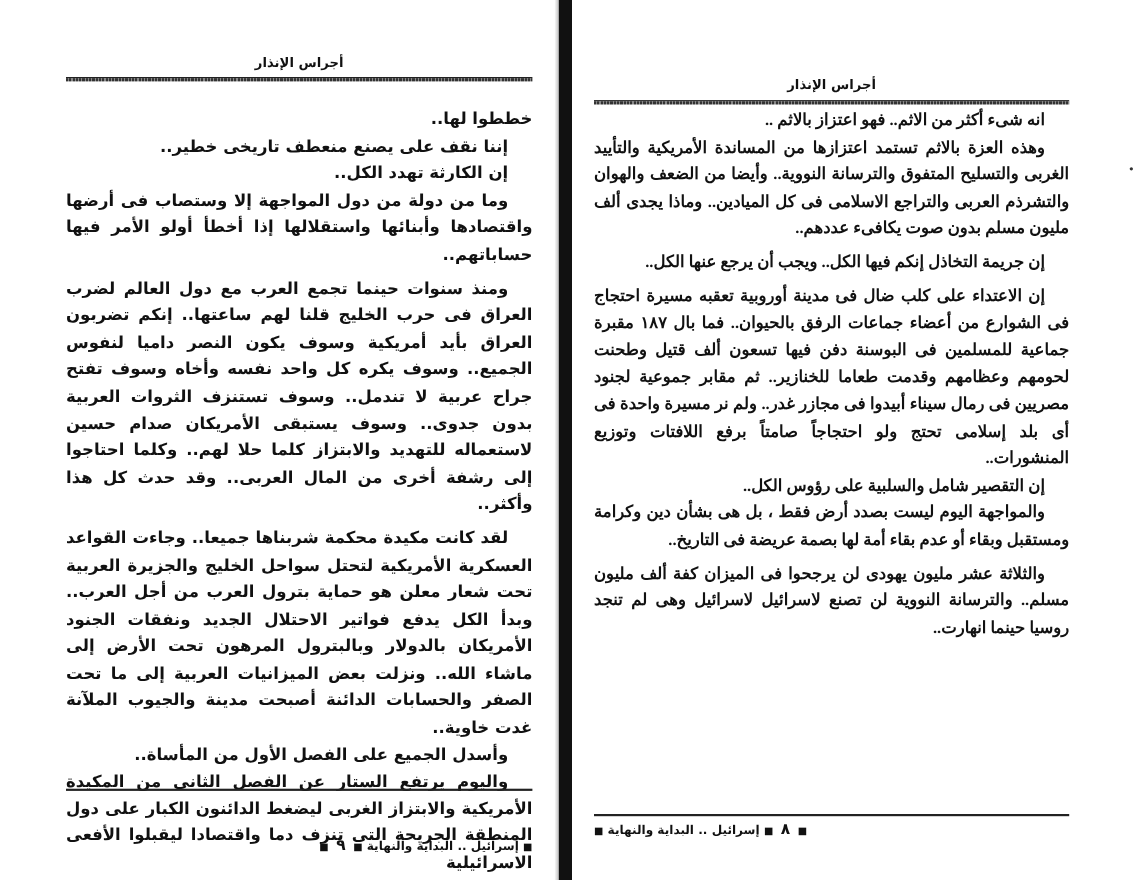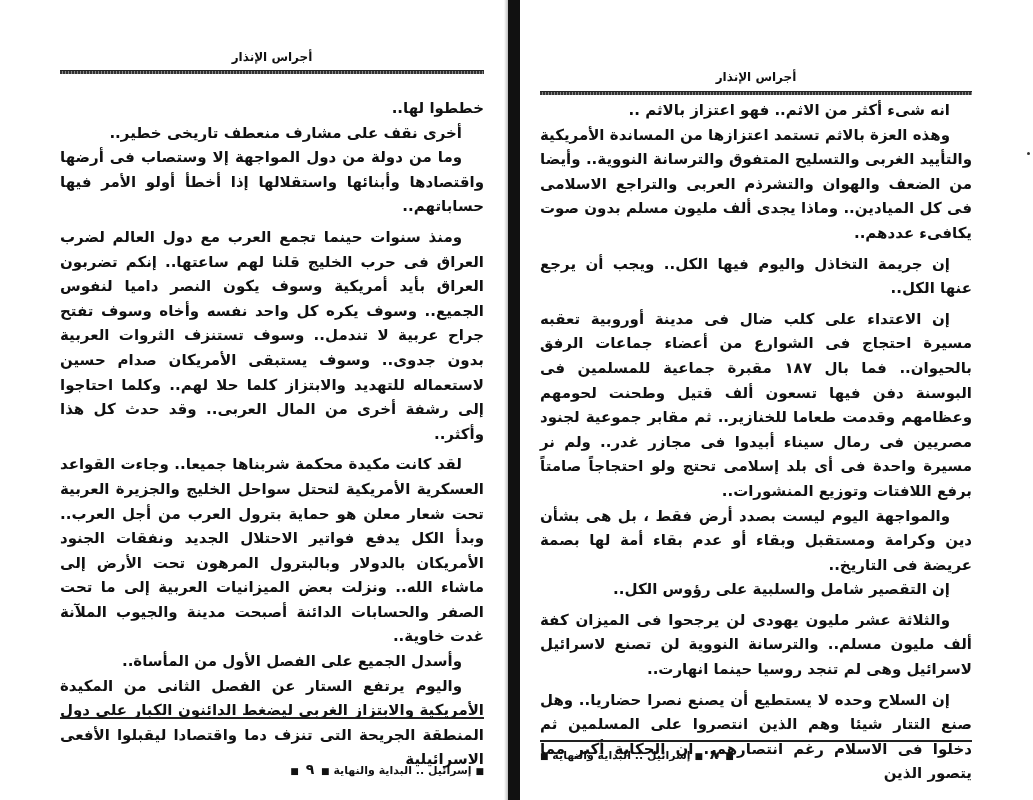--- a/index.html
+++ b/index.html
@@ -30,21 +30,21 @@
       border-top: 1px solid #222;
     }
     .page.left .head-rule { top: 70px; }
     .page.right .head-rule { top: 91px; }
     .body-text {
       position: absolute; left: 0; right: 0;
       font-size: 15px; line-height: 24.6px; font-weight: bold; text-align: justify;
       text-align-last: right;
     }
     .page.left .body-text { top: 64px; margin-top: 32px; }
-    .page.right .body-text { top: 98px; }
+    .page.right .body-text { top: 98px; font-family: Liberation Serif, serif; }
     .body-text p { margin: 0; }
     .body-text p.indent { text-indent: 22px; }
     .body-text p.gap { margin-top: 6px; }
     .foot-rule {
       position: absolute; left: 0; right: 0; height: 2px; background: #222;
     }
     .page.left .foot-rule { top: 717px; }
     .page.right .foot-rule { top: 740px; }
     .footer {
       position: absolute; right: 0; font-size: 11px; font-weight: bold; white-space: nowrap;
@@ -56,21 +56,22 @@
     .speck { position: absolute; width: 3px; height: 3px; background: #333; border-radius: 50%; }
   </style>
 </head>
 <body>
 
 <div class="page left">
   <div class="running-head">أجراس الإنذار</div>
   <div class="head-rule"></div>
   <div class="body-text">
     <p>خططوا لها..</p>
-    <p class="indent">أخرى نقف على مشارف منعطف تاريخى خطير..</p>
+    <p class="indent">إننا نقف على يصنع منعطف تاريخى خطير..</p>
+    <p class="indent">إن الكارثة تهدد الكل..</p>
     <p class="indent">وما من دولة من دول المواجهة إلا وستصاب فى أرضها واقتصادها وأبنائها واستقلالها إذا أخطأ أولو الأمر فيها حساباتهم..</p>
     <p class="indent gap">ومنذ سنوات حينما تجمع العرب مع دول العالم لضرب العراق فى حرب الخليج قلنا لهم ساعتها.. إنكم تضربون العراق بأيد أمريكية وسوف يكون النصر داميا لنفوس الجميع.. وسوف يكره كل واحد نفسه وأخاه وسوف تفتح جراح عربية لا تندمل.. وسوف تستنزف الثروات العربية بدون جدوى.. وسوف يستبقى الأمريكان صدام حسين لاستعماله للتهديد والابتزاز كلما حلا لهم.. وكلما احتاجوا إلى رشفة أخرى من المال العربى.. وقد حدث كل هذا وأكثر..</p>
     <p class="indent gap">لقد كانت مكيدة محكمة شربناها جميعا.. وجاءت القواعد العسكرية الأمريكية لتحتل سواحل الخليج والجزيرة العربية تحت شعار معلن هو حماية بترول العرب من أجل العرب.. وبدأ الكل يدفع فواتير الاحتلال الجديد ونفقات الجنود الأمريكان بالدولار وبالبترول المرهون تحت الأرض إلى ماشاء الله.. ونزلت بعض الميزانيات العربية إلى ما تحت الصفر والحسابات الدائنة أصبحت مدينة والجيوب الملآنة غدت خاوية..</p>
     <p class="indent">وأسدل الجميع على الفصل الأول من المأساة..</p>
     <p class="indent">واليوم يرتفع الستار عن الفصل الثانى من المكيدة الأمريكية والابتزاز الغربى ليضغط الدائنون الكبار على دول المنطقة الجريحة التى تنزف دما واقتصادا ليقبلوا الأفعى الاسرائيلية</p>
   </div>
   <div class="foot-rule"></div>
   <div class="footer">
     <span class="sq">■</span>
     <span>إسرائيل .. البداية والنهاية</span>
@@ -81,26 +82,25 @@
 </div>
 
 <div class="spine"></div>
 
 <div class="page right">
   <div class="running-head">أجراس الإنذار</div>
   <div class="head-rule"></div>
   <div class="body-text">
     <p class="indent">انه شىء أكثر من الاثم.. فهو اعتزاز بالاثم ..</p>
     <p class="indent">وهذه العزة بالاثم تستمد اعتزازها من المساندة الأمريكية والتأييد الغربى والتسليح المتفوق والترسانة النووية.. وأيضا من الضعف والهوان والتشرذم العربى والتراجع الاسلامى فى كل الميادين.. وماذا يجدى ألف مليون مسلم بدون صوت يكافىء عددهم..</p>
-    <p class="indent gap">إن جريمة التخاذل واليوم فيها الكل.. ويجب أن يرجع عنها الكل..</p>
+    <p class="indent gap">إن جريمة التخاذل إنكم فيها الكل.. ويجب أن يرجع عنها الكل..</p>
     <p class="indent gap">إن الاعتداء على كلب ضال فى مدينة أوروبية تعقبه مسيرة احتجاج فى الشوارع من أعضاء جماعات الرفق بالحيوان.. فما بال ١٨٧ مقبرة جماعية للمسلمين فى البوسنة دفن فيها تسعون ألف قتيل وطحنت لحومهم وعظامهم وقدمت طعاما للخنازير.. ثم مقابر جموعية لجنود مصريين فى رمال سيناء أبيدوا فى مجازر غدر.. ولم نر مسيرة واحدة فى أى بلد إسلامى تحتج ولو احتجاجاً صامتاً برفع اللافتات وتوزيع المنشورات..</p>
+    <p class="indent">إن التقصير شامل والسلبية على رؤوس الكل..</p>
     <p class="indent">والمواجهة اليوم ليست بصدد أرض فقط ، بل هى بشأن دين وكرامة ومستقبل وبقاء أو عدم بقاء أمة لها بصمة عريضة فى التاريخ..</p>
-    <p class="indent">إن التقصير شامل والسلبية على رؤوس الكل..</p>
     <p class="indent gap">والثلاثة عشر مليون يهودى لن يرجحوا فى الميزان كفة ألف مليون مسلم.. والترسانة النووية لن تصنع لاسرائيل لاسرائيل وهى لم تنجد روسيا حينما انهارت..</p>
-    <p class="indent gap">إن السلاح وحده لا يستطيع أن يصنع نصرا حضاريا.. وهل صنع التتار شيئا وهم الذين انتصروا على المسلمين ثم دخلوا فى الاسلام رغم انتصارهم.. ان الحكاية أكبر مما يتصور الذين</p>
   </div>
   <div class="foot-rule"></div>
   <div class="footer">
     <span class="sq">■</span>
     <span class="num">٨</span>
     <span class="sq">■</span>
     <span>إسرائيل .. البداية والنهاية</span>
     <span class="sq">■</span>
   </div>
 </div>

